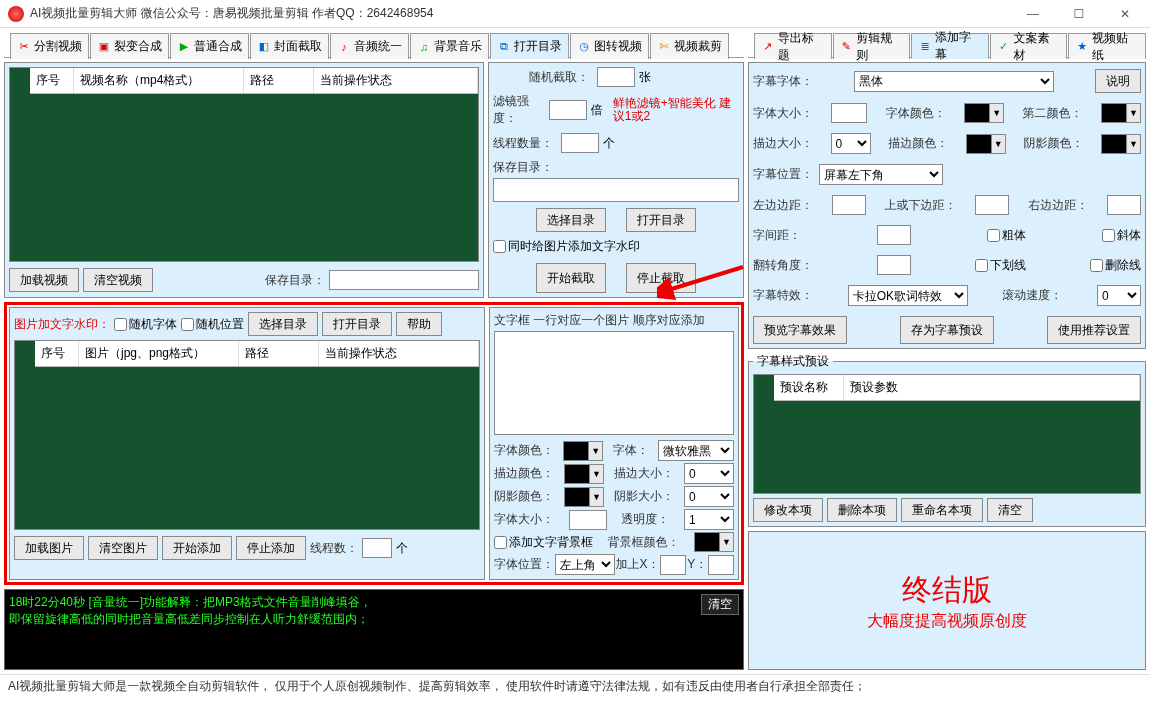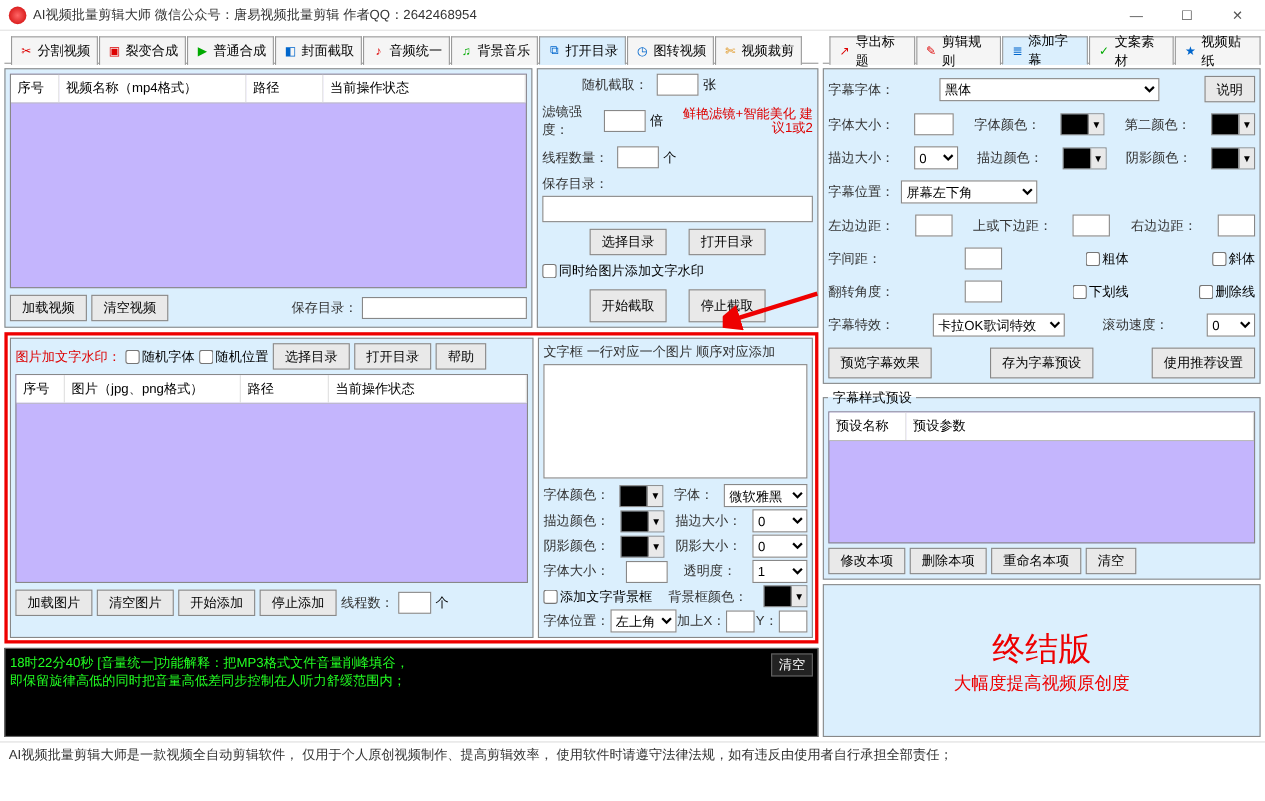--- a/index.html
+++ b/index.html
@@ -12,33 +12,33 @@
 .tabs { display: flex; height: 26px; border-bottom: 1px solid #999; padding-left: 6px; gap: 1px; }
 .tab { display: flex; align-items: center; gap: 3px; padding: 0 6px; height: 26px; background: #f5f5f5; border: 1px solid #999; border-bottom: none; cursor: pointer; position: relative; top: 1px; }
 .tab.active { background: #dbeffd; border-bottom: 1px solid #dbeffd; }
 .tab-ico { width: 14px; height: 14px; display: flex; align-items: center; justify-content: center; font-size: 11px; }
 
 .mainwrap { display: flex; padding: 4px; gap: 4px; height: 646px; background: #fff; }
 .leftcol { width: 740px; display: flex; flex-direction: column; gap: 4px; }
 .rightcol { flex: 1; display: flex; flex-direction: column; gap: 4px; }
 
 .panel { background: #dbeffd; border: 1px solid #888; padding: 4px; }
-.grid { background: #c4b5fd; border: 1px solid #888; }
+.grid { background: #14532d; border: 1px solid #888; padding-left: 20px; }
 .gridhead { display: flex; border-bottom: 1px solid #bbb; }
 .gridhead .gh { padding: 4px 6px; border-right: 1px solid #ddd; background: #fff; }
 .gridbody { background: #fff; overflow: auto; }
 
 .btn { display: inline-flex; align-items: center; justify-content: center; background: #e9e9e9; border: 1px solid #888; height: 24px; padding: 0 10px; cursor: pointer; }
 input[type=text], textarea, select { border: 1px solid #888; background: #fff; font-size: 12px; }
 input[type=text] { height: 20px; padding: 0 2px; }
 select { height: 21px; }
 textarea { resize: none; }
 
 .lbl { color: #333; }
-.red { color: #d00; text-align: right; }
+.red { color: #d00; }
 .row { display: flex; align-items: center; gap: 4px; }
 .row2 { display: flex; align-items: center; justify-content: space-between; margin-top: 2px; }
 
 .redbox { border: 3px solid #e00; position: relative; }
 
 .log { background: #000; color: #2f2; font-family: Consolas, monospace; font-size: 12px; padding: 4px; height: 100px; overflow: auto; border: 1px solid #666; position: relative; }
 .log .clear { position: absolute; right: 4px; top: 4px; color: #fff; background: #222; border: 1px solid #666; padding: 1px 6px; cursor: pointer; }
 
 .big-ad { text-align: center; color: #e00; }
 .big-ad .big { font-size: 30px; font-family: Liberation Serif, serif; }

